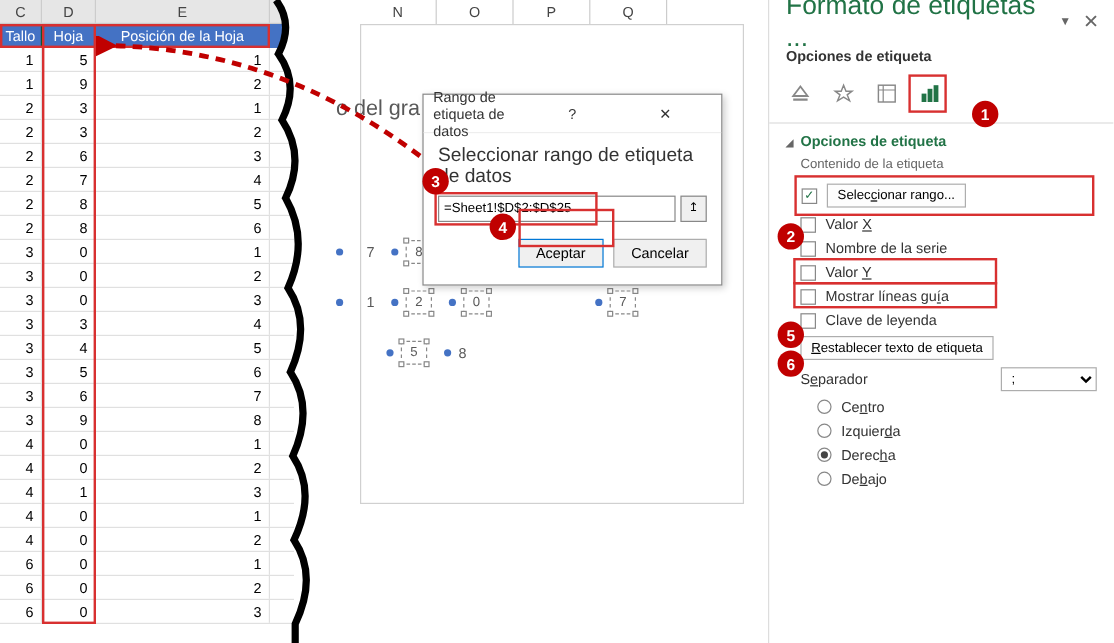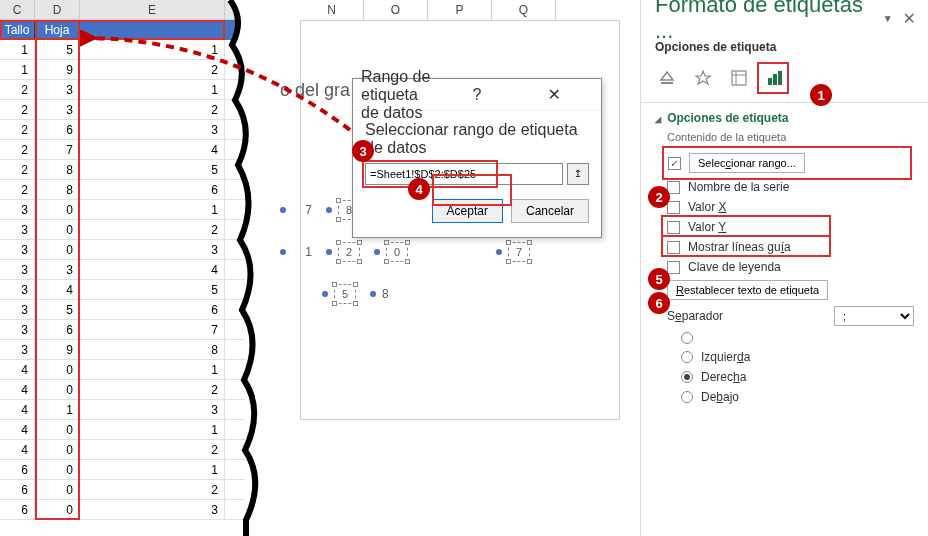--- a/index.html
+++ b/index.html
@@ -30,21 +30,21 @@
 
 .chart-bg { position: absolute; top: 20px; left: 300px; width: 320px; height: 400px; background: #fff; border: 1px solid #d0d0d0; }
 
 .chart-cols { position: absolute; top: 0; left: 300px; width: 320px; height: 20px; display: flex; }
 .chart-cols .col-h { width: 64px; }
 
 .chart-title-partial { position: absolute; top: 80px; left: 280px; font-size: 18px; color: #595959; }
 
 .dialog { position: absolute; top: 78px; left: 352px; width: 250px; background: #fff; border: 1px solid #888; box-shadow: 2px 2px 6px rgba(0,0,0,0.2); }
 .dialog-title { display: flex; align-items: center; height: 32px; padding: 0 8px; border-bottom: 1px solid #eee; }
-.dialog-title span { flex: 1; font-size: 16px; color: #333; }
+.dialog-title span { flex: 1; font-size: 12px; color: #333; }
 .dialog-help { width: 20px; text-align: center; color: #666; cursor: pointer; }
 .dialog-close { width: 24px; text-align: center; color: #333; cursor: pointer; font-size: 14px; }
 .dialog-body { padding: 10px 12px 14px; }
 .dialog-label { font-size: 16px; color: #333; margin-bottom: 6px; }
 .dialog-input-row { display: flex; align-items: center; gap: 4px; margin-bottom: 14px; position: relative; }
 .dialog-input { flex: 1; height: 22px; border: 1px solid #888; padding: 0 4px; font-size: 11px; }
 .dialog-range-btn { width: 22px; height: 22px; border: 1px solid #888; background: #f0f0f0; text-align: center; line-height: 20px; cursor: pointer; font-size: 10px; }
 .dialog-buttons { display: flex; justify-content: flex-end; gap: 8px; }
 .dialog-btn { padding: 4px 14px; border: 1px solid #adadad; background: #f0f0f0; font-size: 12px; cursor: pointer; }
 .dialog-btn.primary { border: 1px solid #0078d7; text-align: center; }
@@ -92,20 +92,21 @@
 
 <div class="grid-area">
   <div class="col-headers">
     <div class="col-h c">C</div>
     <div class="col-h d">D</div>
     <div class="col-h e">E</div>
   </div>
   <div class="data-headers">
     <div class="data-h c">Tallo</div>
     <div class="data-h d">Hoja</div>
+    <div class="data-h e">Posición de la Hoja</div>
   </div>
   <div class="data-rows" id="rows">
       <div class="data-row">
         <div class="data-cell c">1</div>
         <div class="data-cell d">5</div>
         <div class="data-cell e">1</div>
       </div>
       <div class="data-row">
         <div class="data-cell c">1</div>
         <div class="data-cell d">9</div>
@@ -389,25 +390,25 @@
   <div class="panel-subtitle">Contenido de la etiqueta</div>
 
   <div class="panel-item" style="border:1px solid transparent">
     <span class="cb checked"></span>
     <button class="side-btn">Selec<u>c</u>ionar rango...</button>
     <div class="red-box-panel" style="top:-4px;left:20px;width:250px;height:34px"></div>
   </div>
 
   <div class="panel-item">
     <span class="cb"></span>
+    <span class="lab">Valor <u>X</u></span>
+  </div>
+  <div class="panel-item">
+    <span class="cb"></span>
     <span class="lab">Nombre de la serie</span>
-  </div>
-  <div class="panel-item">
-    <span class="cb"></span>
-    <span class="lab">Valor <u>X</u></span>
   </div>
   <div class="panel-item">
     <span class="cb"></span>
     <span class="lab">Valor <u>Y</u></span>
     <div class="red-box-panel" style="top:-2px;left:20px;width:170px;height:22px"></div>
   </div>
   <div class="panel-item">
     <span class="cb"></span>
     <span class="lab">Mostrar líneas gu<u>í</u>a</span>
     <div class="red-box-panel" style="top:-2px;left:20px;width:170px;height:22px"></div>
@@ -418,20 +419,21 @@
   </div>
   <div class="panel-item">
     <button class="side-btn" style="margin-left:0"><u>R</u>establecer texto de etiqueta</button>
   </div>
   <div class="panel-item">
     <span class="lab">S<u>e</u>parador</span>
     <select class="sel"><option>;</option></select>
   </div>
   <div class="panel-item" style="padding-left:40px">
       <span class="rb"></span>
+      <span class="lab">Ce<u>n</u>tro</span>
     </div>
   <div class="panel-item" style="padding-left:40px">
       <span class="rb"></span>
       <span class="lab">Izquier<u>d</u>a</span>
     </div>
   <div class="panel-item" style="padding-left:40px">
       <span class="rb checked"></span>
       <span class="lab">Derec<u>h</u>a</span>
     </div>
   <div class="panel-item" style="padding-left:40px">

